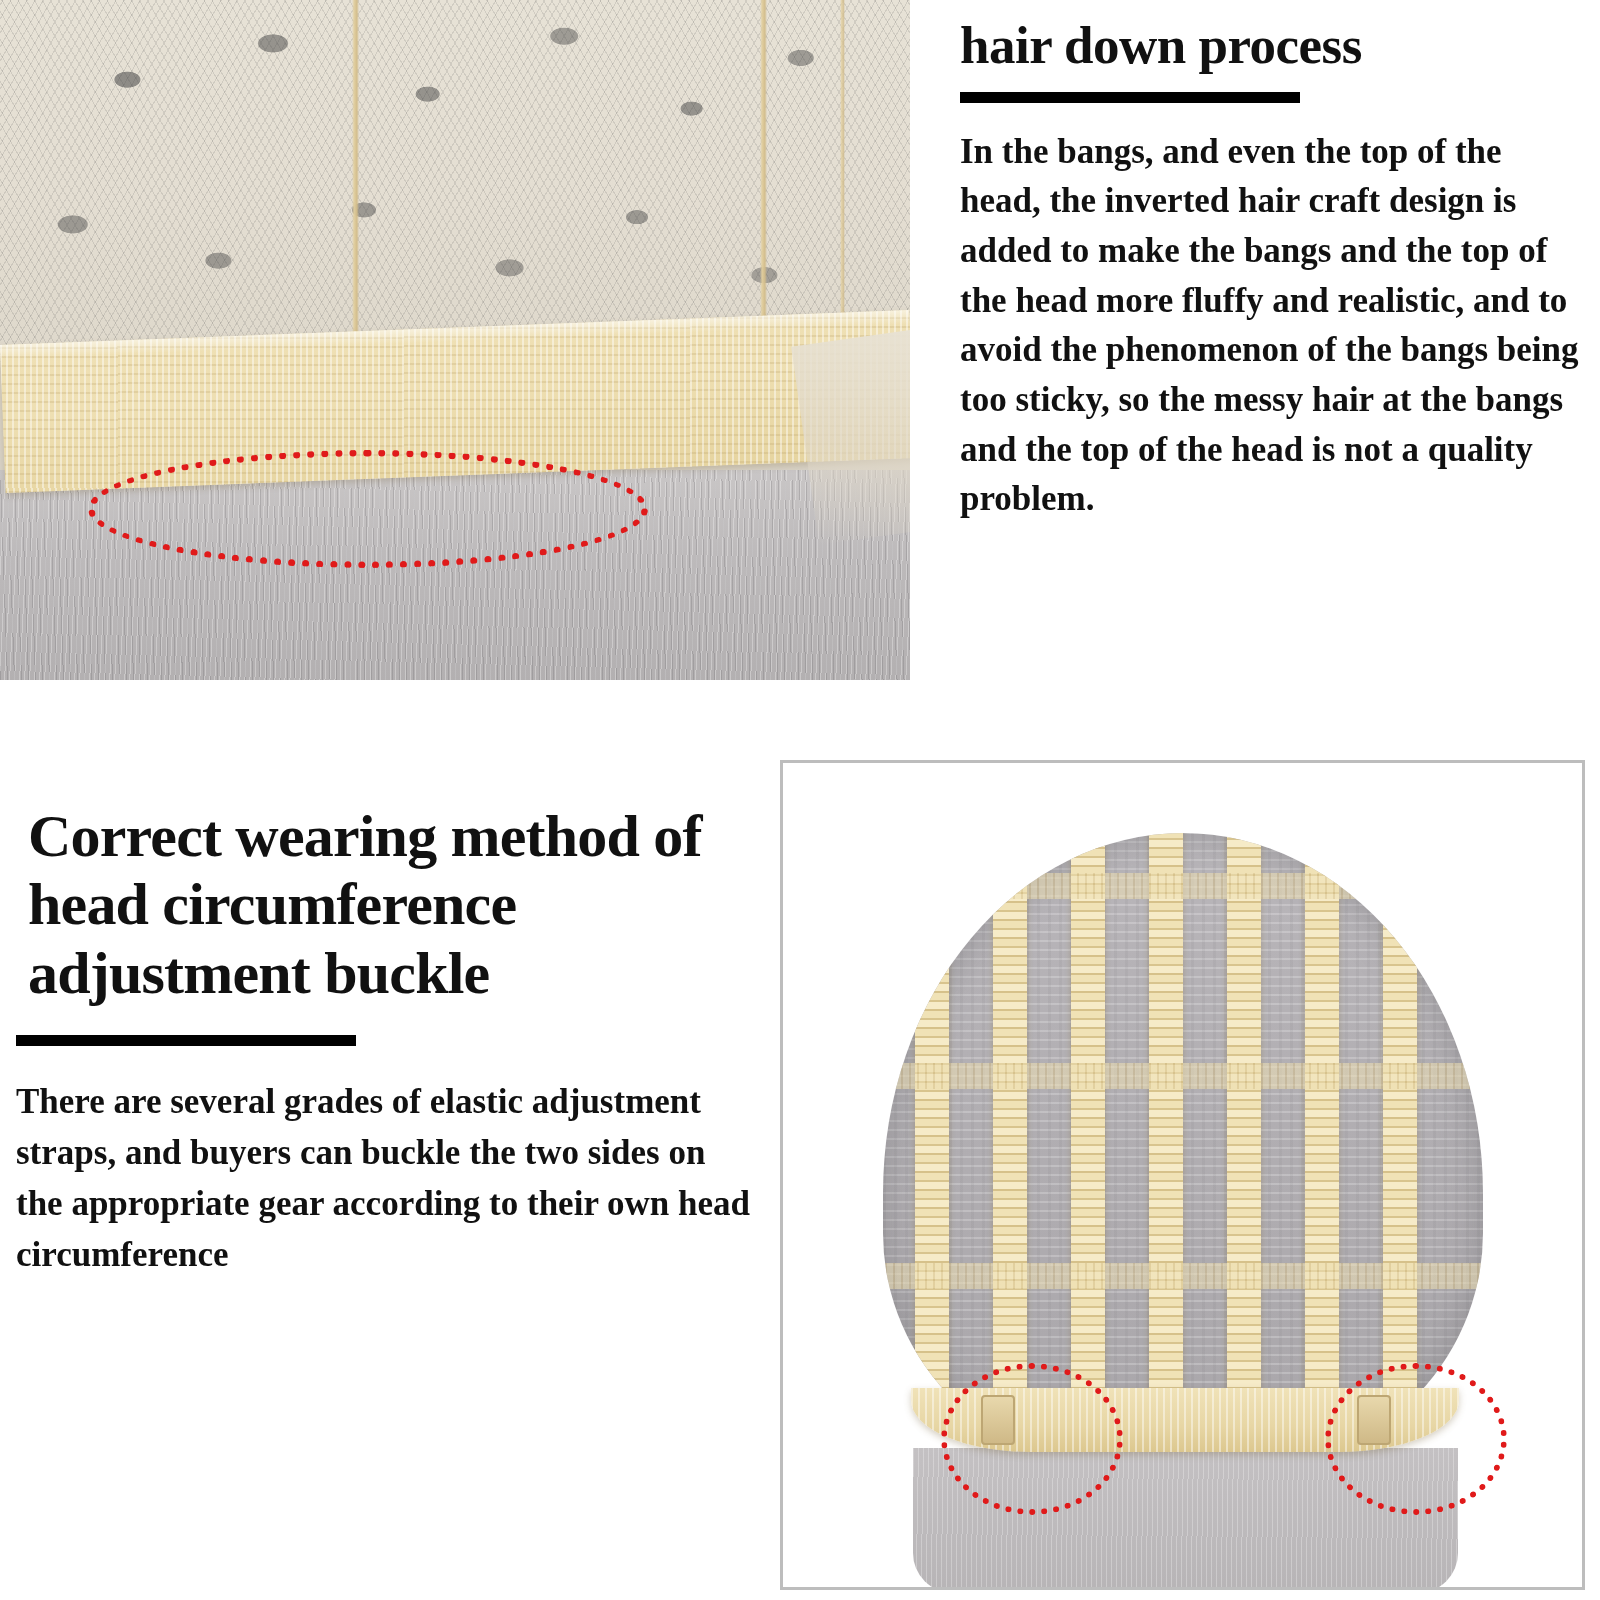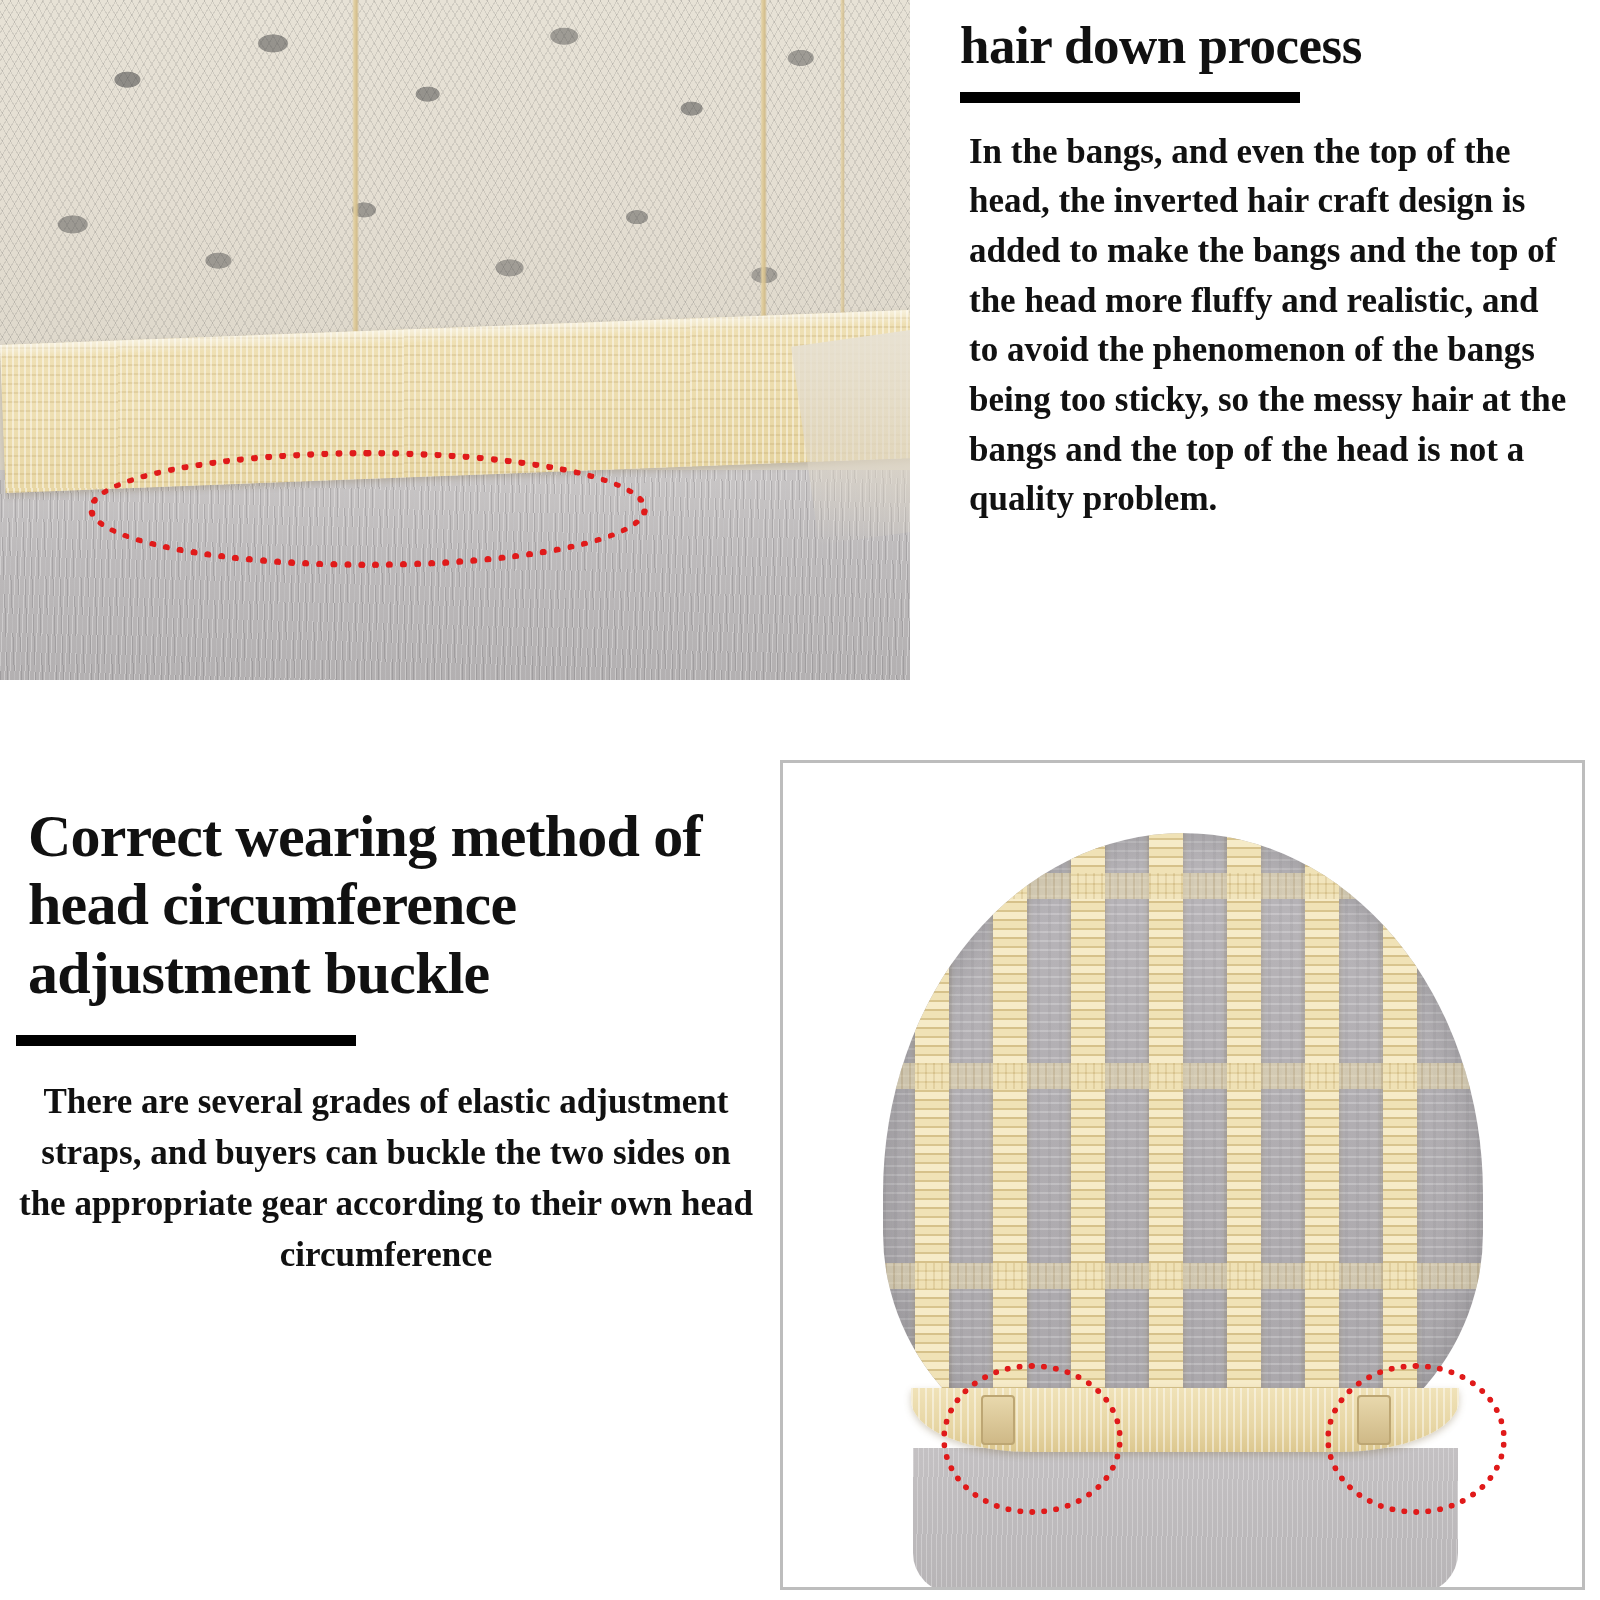--- a/index.html
+++ b/index.html
@@ -143,21 +143,21 @@
   .rule {
     background: #000;
     height: 11px;
     margin: 18px 0 24px 0;
   }
   .rule.top { width: 340px; }
   .body-text {
     font-size: 35px;
     line-height: 1.42;
     font-weight: bold;
-    margin: 9px;
+    margin: 0;
   }
 
   
   .bottom-text {
     position: absolute;
     left: 16px;
     top: 790px;
     width: 740px;
   }
   .heading-lg {
@@ -167,21 +167,20 @@
     line-height: 1.14;
     letter-spacing: -0.8px;
     margin: 12px;
   }
   .rule.bottom { width: 340px; margin: 28px 0 30px 0; }
   .body-text2 {
     font-size: 35px;
     line-height: 1.46;
     font-weight: bold;
     margin: 0;
-    text-align: center;
   }
 
   
   .cap-photo {
     position: absolute;
     left: 780px;
     top: 760px;
     width: 805px;
     height: 830px;
     border: 3px solid #bdbdbd;

